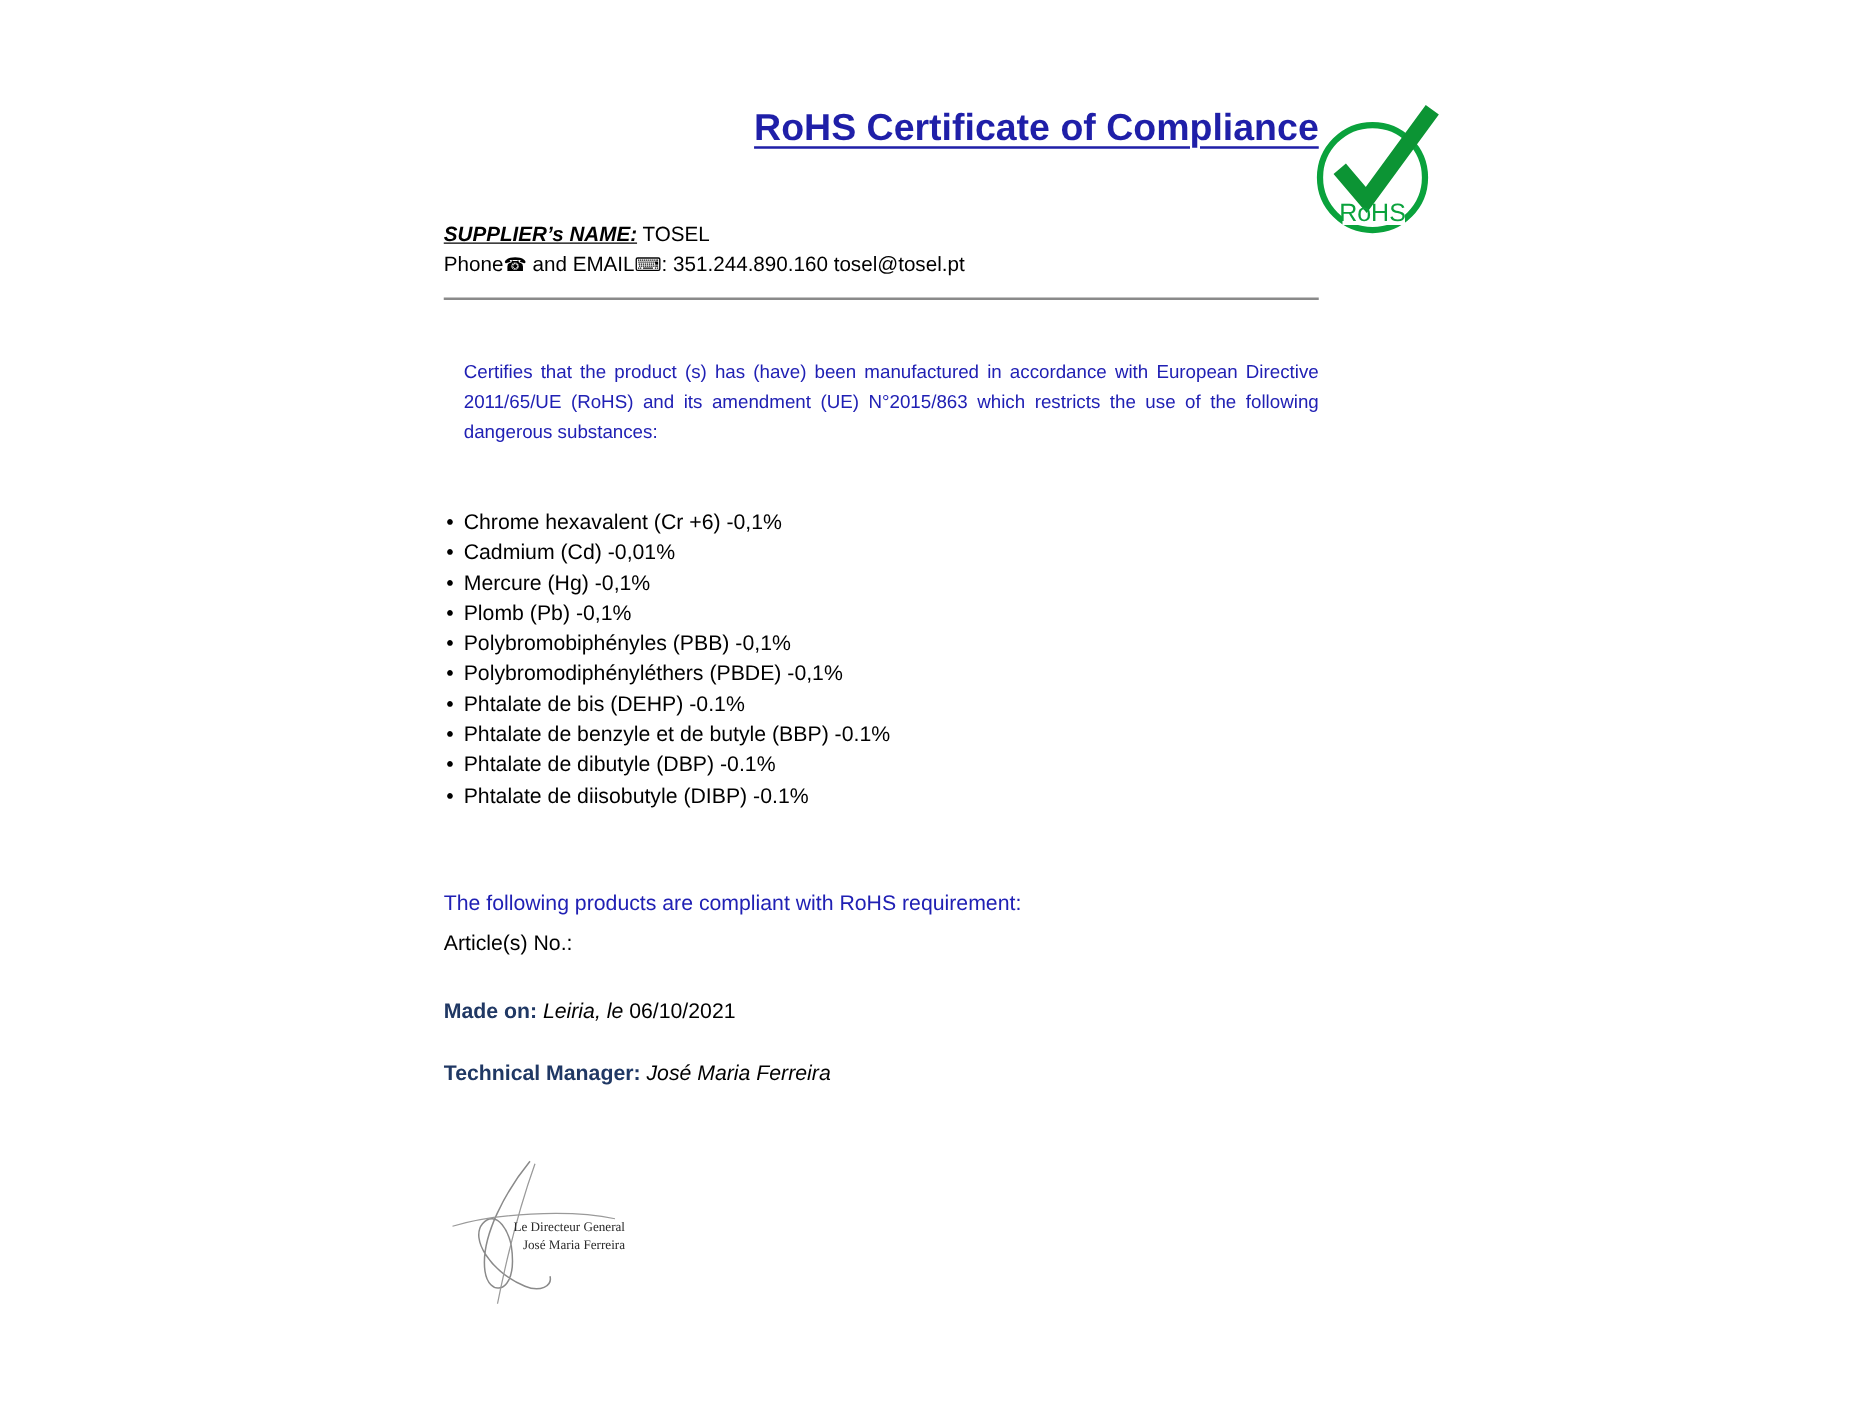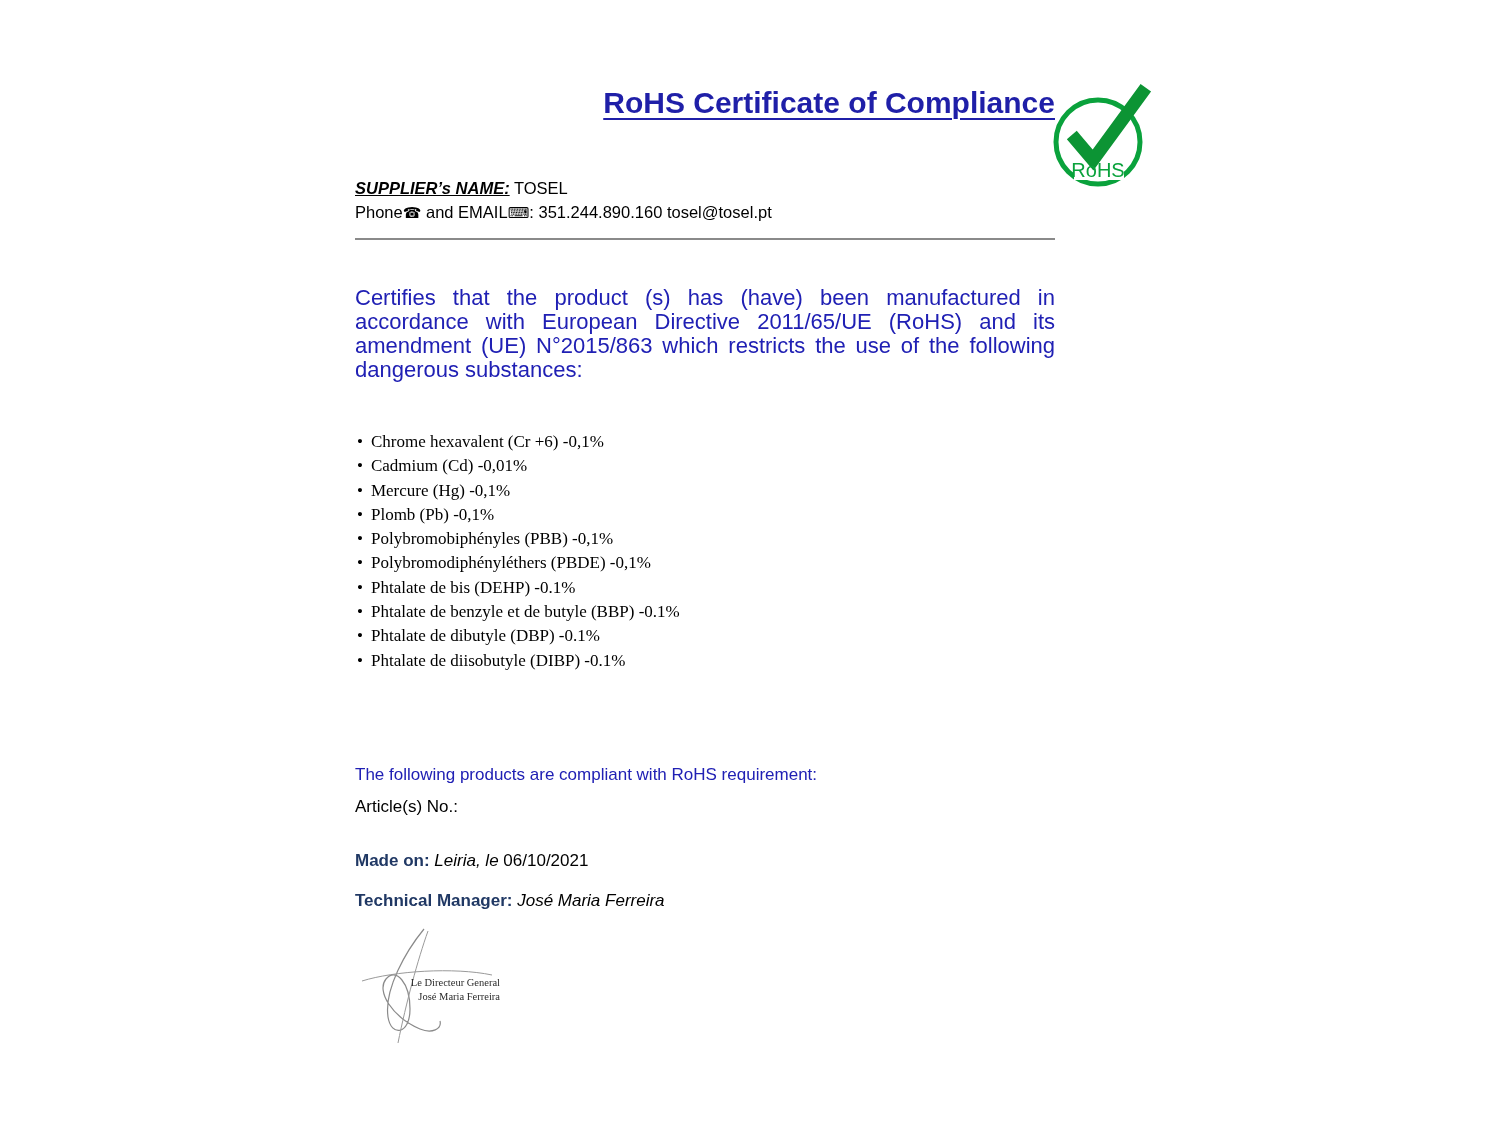--- a/index.html
+++ b/index.html
@@ -31,44 +31,43 @@
   .supplier { margin-top: 55px; font-size: 16.5px; line-height: 24px; }
   .supplier p { margin: 0; }
   .label-bold-underline { font-weight: bold; text-decoration: underline; font-style: italic; }
   .glyph { font-size: 15px; }
   .divider {
     border: none;
     border-top: 2px solid #8a8a8a;
     margin: 13px 0 0 0;
   }
   .cert-text {
-    margin: 46px 0 0 0;
-    font-size: 22px;
+    margin: 46px 0 0 16px;
+    font-size: 15px;
     line-height: 24px;
     color: #2020b4;
     text-align: justify;
   }
   .substances {
     margin: 48px 0 0 0;
     padding: 0 0 0 2px;
     list-style: none;
     font-size: 17px;
     line-height: 24.3px;
-    font-family: Liberation Serif, serif;
   }
   .substances li::before { content: "•"; margin-right: 8px; }
   .compliance-text {
-    margin: 90px 0 0 0;
+    margin: 62px 0 0 0;
     font-size: 17px;
     line-height: 24px;
     color: #2020b4;
   }
   .articles { margin: 8px 0 0 0; font-size: 17px; line-height: 24px; }
   .made-on { margin: 30px 0 0 0; font-size: 17px; line-height: 24px; }
-  .manager { margin: 16px 0 0 0; font-size: 17px; line-height: 24px; }
+  .manager { margin: 26px 0 0 0; font-size: 17px; line-height: 24px; }
   .field-label { font-weight: bold; color: #203864; }
   .italic-val { font-style: italic; }
   .rohs-logo {
     position: absolute;
     left: 1052px; top: 80px;
     width: 100px; height: 110px;
   }
   .signature {
     position: absolute;
     left: 358px; top: 925px;

